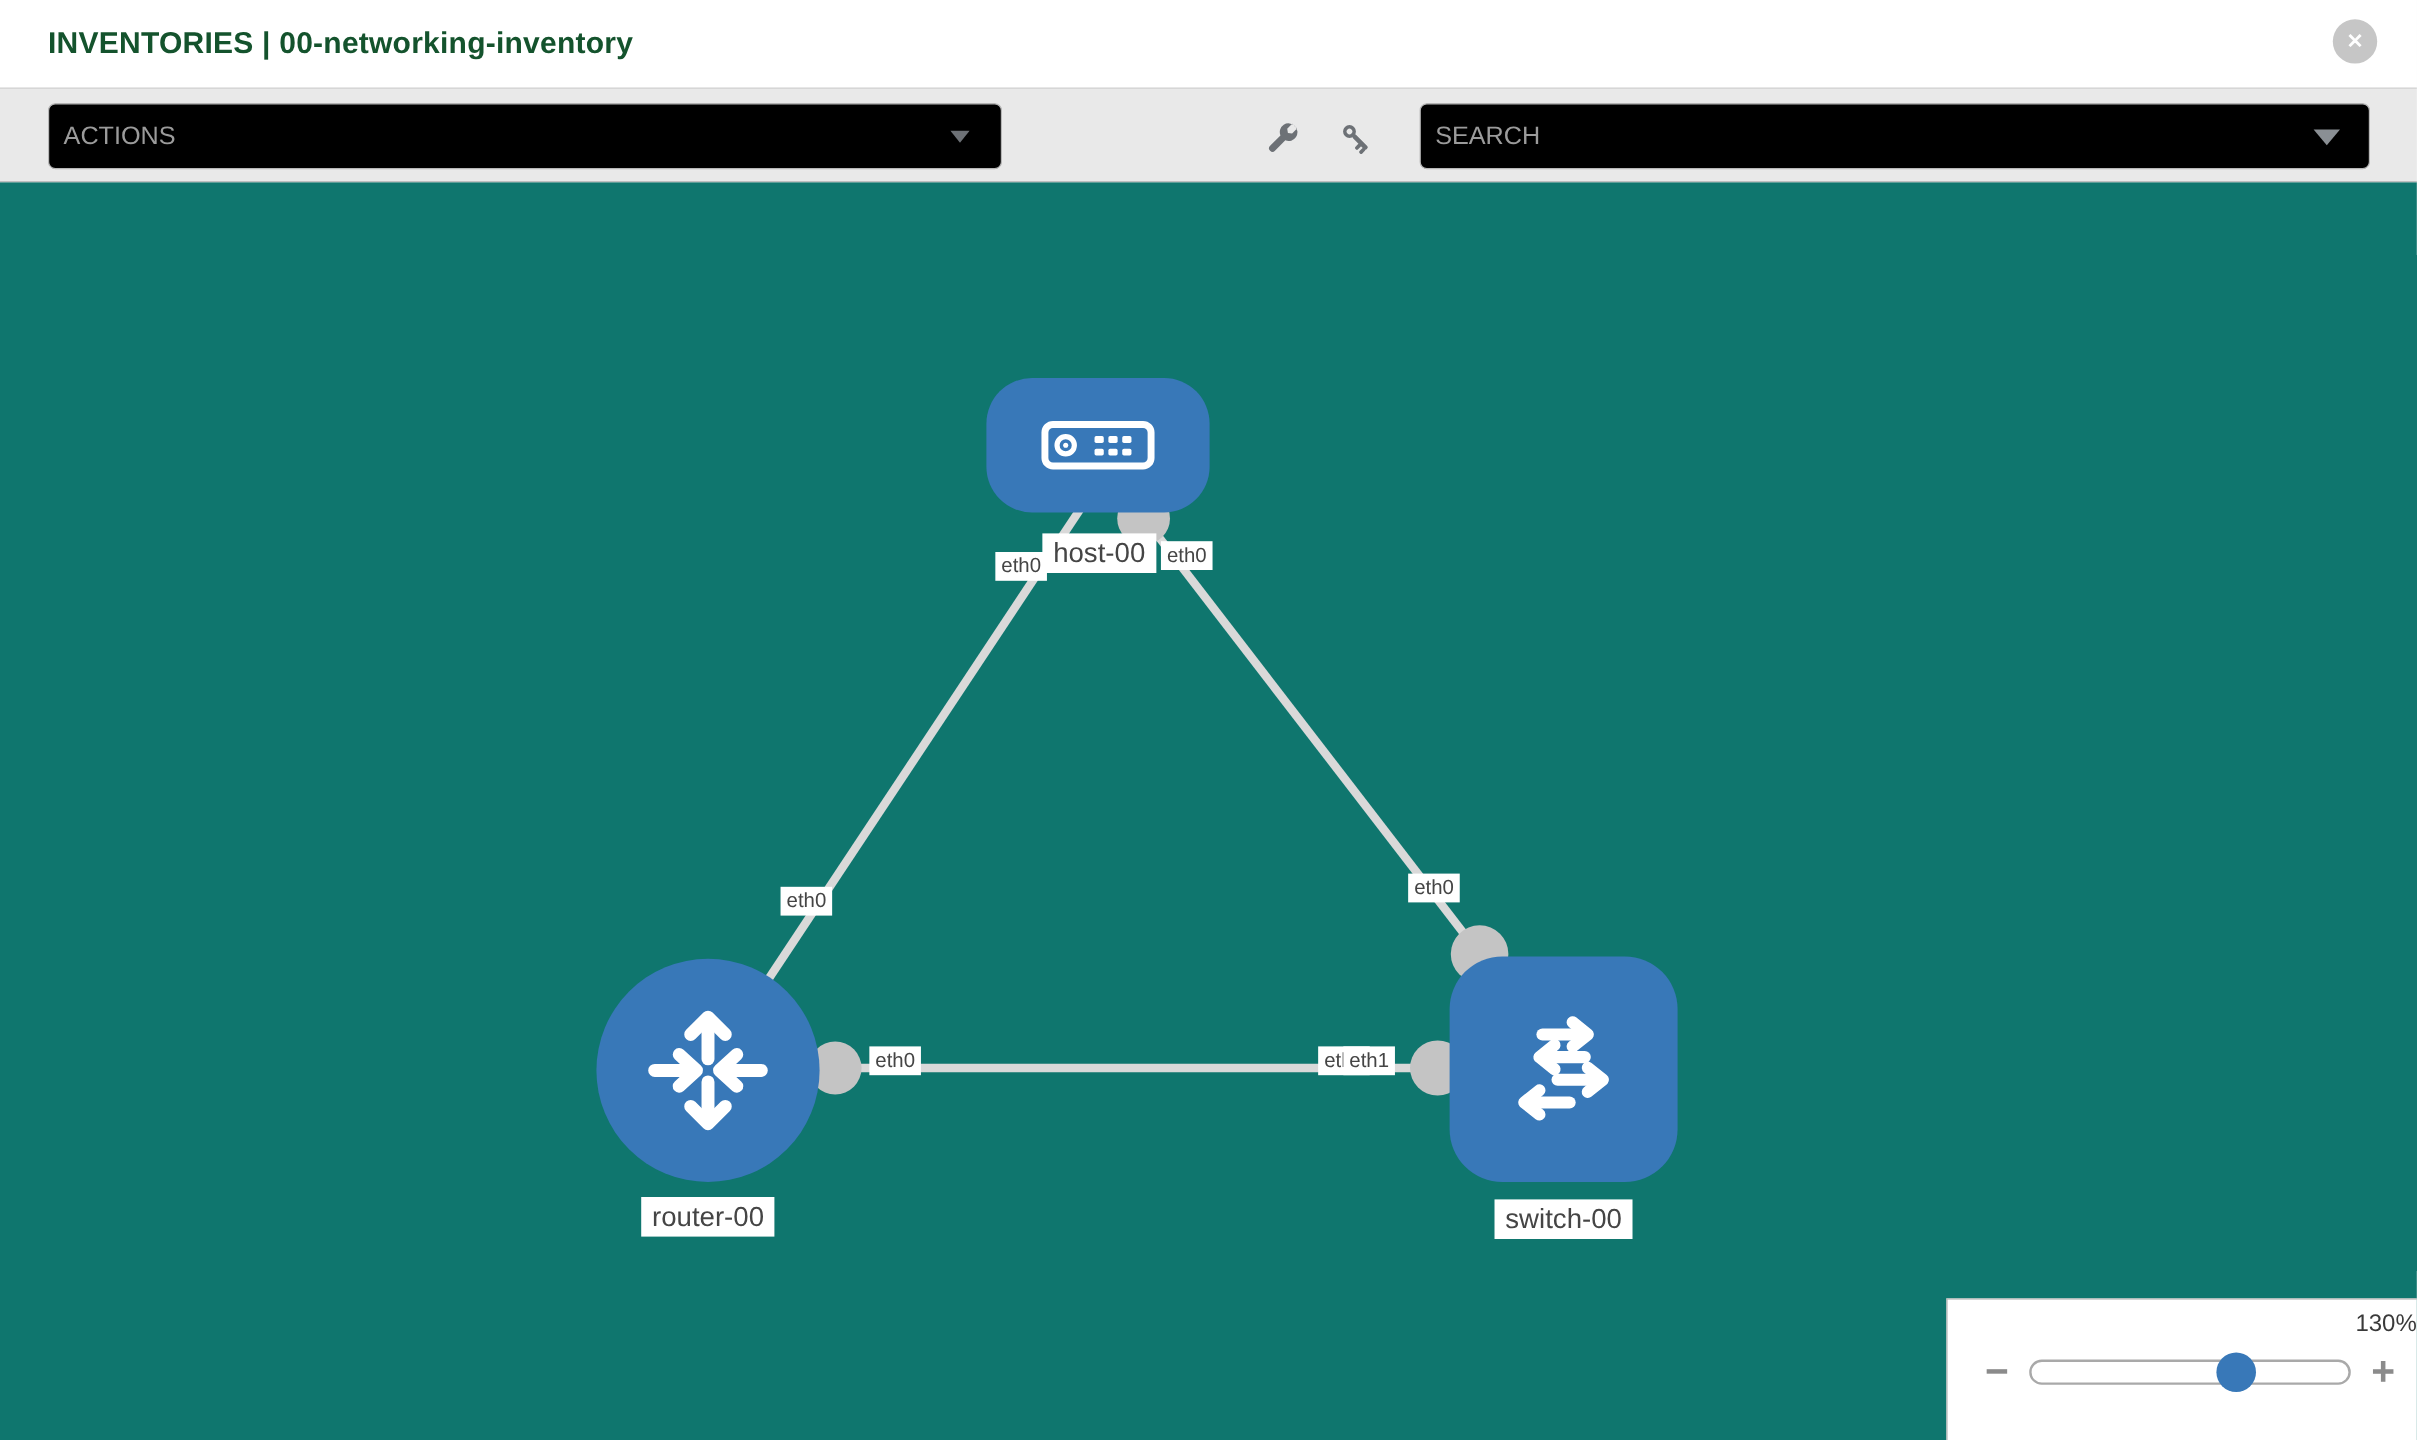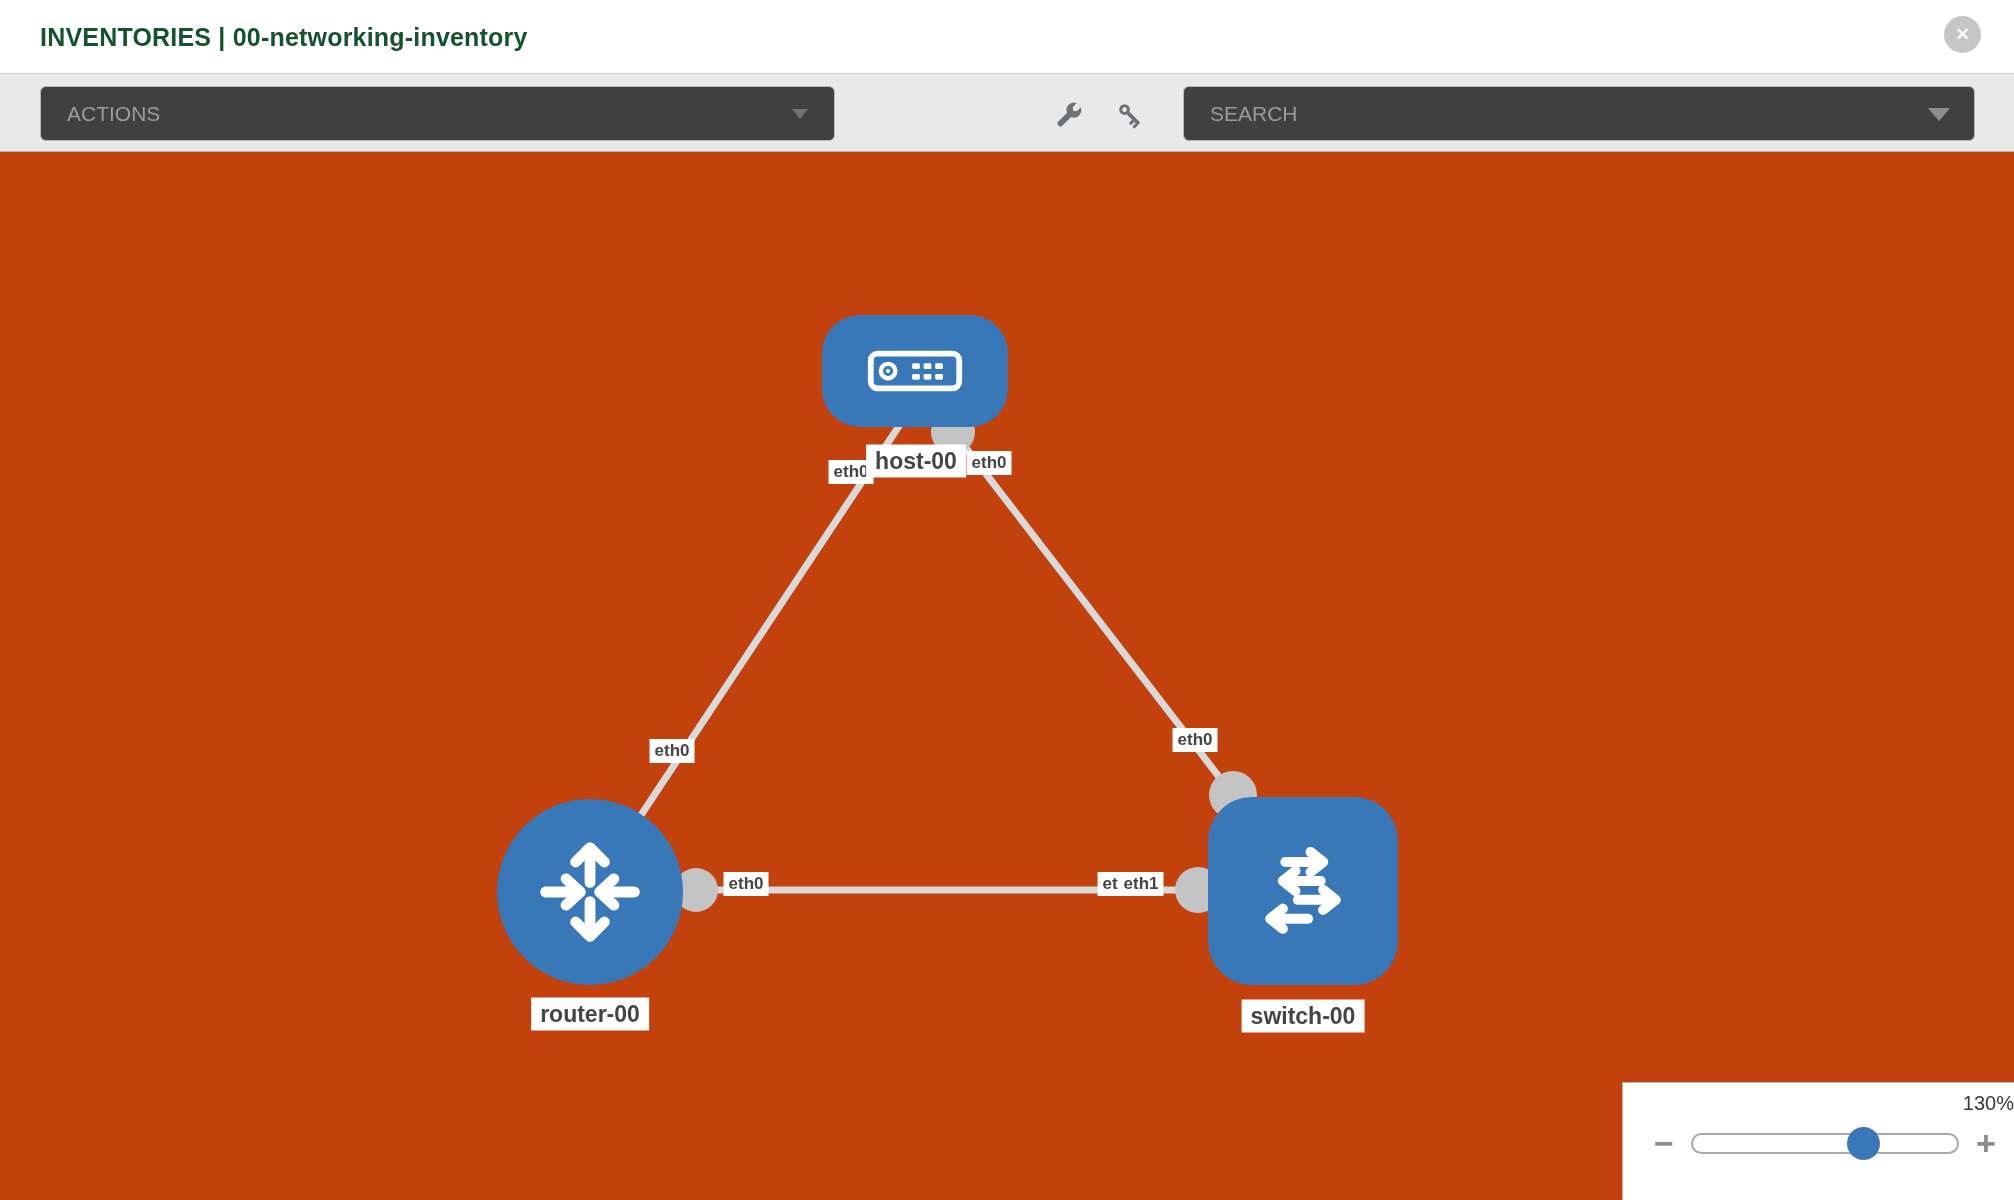--- a/index.html
+++ b/index.html
@@ -11,39 +11,39 @@
   .page-title { position:absolute; left:40px; top:50%; transform:translateY(-50%);
                 font-size:25px; font-weight:700; color:#14532d; letter-spacing:0.2px; }
   .close-btn { position:absolute; right:33px; top:16px; width:37px; height:37px;
                border-radius:50%; background:#c6c6c6; color:#ffffff;
                display:flex; align-items:center; justify-content:center;
                font-size:17px; font-weight:700; cursor:pointer; }
 
   
   .toolbar { position:absolute; top:73px; left:0; width:2014px; height:79px;
              background:#e9e9e9; border-top:1px solid #d2d2d2; border-bottom:1px solid #b3b3b3; }
-  .combo { position:absolute; top:12px; height:55px; background:#404040;
+  .combo { position:absolute; top:12px; height:55px; background:#000000;
            border:1px solid #b7b7b7; border-radius:6px;
-           display:flex; align-items:center; padding:0 26px;
+           display:flex; align-items:center; padding:0 12px;
            color:#9b9b9b; font-size:21px; cursor:pointer; }
   #actions-combo { left:40px;   width:795px; }
   #search-combo  { left:1183px; width:792px; }
   .caret-sm { position:absolute; right:26px; top:22px; width:0; height:0;
               border-left:8px solid transparent; border-right:8px solid transparent;
               border-top:10px solid #6d7176; }
   .caret-lg { position:absolute; right:24px; top:21px; width:0; height:0;
               border-left:11px solid transparent; border-right:11px solid transparent;
               border-top:13px solid #8a8f94; }
   .tool-btn { position:absolute; top:19px; width:44px; height:44px;
               display:flex; align-items:center; justify-content:center; cursor:pointer; }
   #wrench-btn { left:1046px; }
   #key-btn    { left:1108px; }
 
   
-  .canvas { position:absolute; top:152px; left:0; width:2014px; height:1048px; background:#c2410c;font-weight:bold; }
+  .canvas { position:absolute; top:152px; left:0; width:2014px; height:1048px; background:#0f766e; }
   .links-svg { position:absolute; top:0; left:0; }
 
   .node { position:absolute; background:#3878b8;
           display:flex; align-items:center; justify-content:center; cursor:pointer; }
   #node-host   { left:822px;  top:163px; width:186px; height:112px; border-radius:38px; }
   #node-router { left:497px;  top:647px; width:186px; height:186px; border-radius:50%; }
   #node-switch { left:1208px; top:645px; width:190px; height:188px; border-radius:44px; }
 
   .node-label, .port-label { position:absolute; transform:translate(-50%,-50%);
           background:#ffffff; white-space:nowrap; color:#454545; }

